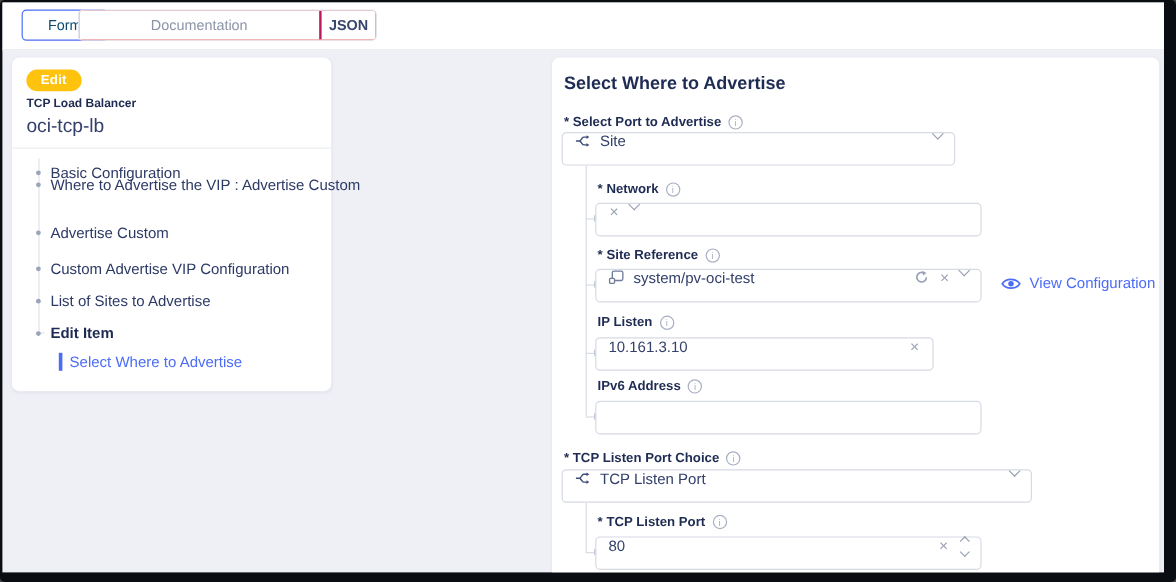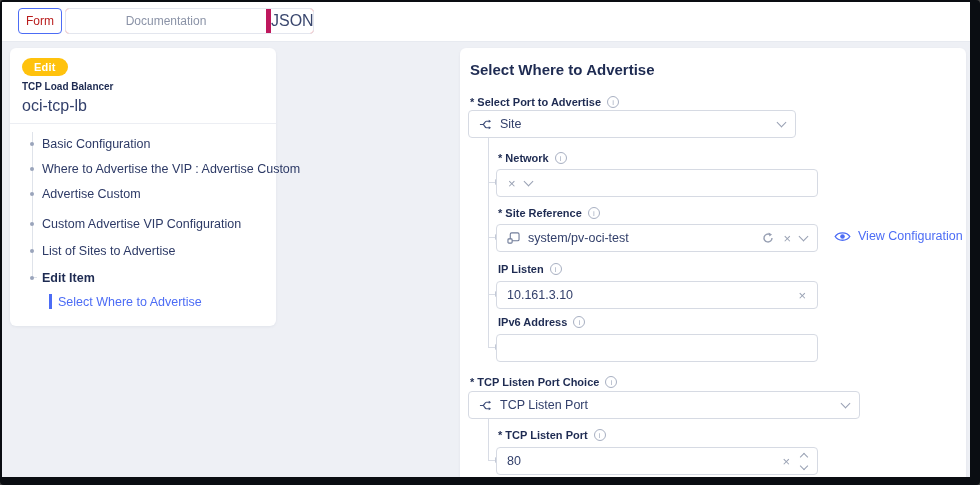--- a/index.html
+++ b/index.html
@@ -2,26 +2,26 @@
 <html><head>
 <meta charset="utf-8">
 <style>
   * { margin:0; padding:0; box-sizing:border-box; }
   body { font-family:"Liberation Sans", sans-serif; background:#444; }
   .frame { width:980px; height:485px; background:#0a0d12; border-radius:4px; position:relative; overflow:hidden; }
   .screen { position:absolute; left:2px; top:2px; width:968px; height:475px; background:#eef0f5; overflow:hidden; }
 
   
   .topbar { position:absolute; top:0; left:0; width:100%; height:40px; background:#fff; border-bottom:1px solid #e7eaf0; }
-  .tab-form { position:absolute; left:16px; top:6px; height:26px; padding:0 7px; background:#fff;
-    border:1px solid #4c6cf5; border-radius:4px; color:#b91c1c; font-size:12px; font-family:inherit; cursor:pointer; }
+  .tab-form { position:absolute; left:16px; top:6px; height:26px; padding:0 21px; background:#fff;
+    border:1px solid #4c6cf5; border-radius:4px; color:#0c4a6e; font-size:12px; font-family:inherit; cursor:pointer; }
   .tab-group { position:absolute; left:63px; top:6px; height:26px; display:flex; background:#ef4444;
     border:1px solid #e3e6ee; border-radius:4px; overflow:hidden; }
   .tab-doc { width:200px; border:none; background:#fff; color:#8b93a7; font-size:12px; font-family:inherit; cursor:pointer; }
-  .tab-json { width:47px; border:none; border-left:5px solid #be185d; background:#fff; color:#3a476e; font-size:16px; font-family:inherit; cursor:pointer; }
+  .tab-json { width:47px; border:none; border-left:2px solid #be185d; background:#fff; color:#3a476e; font-size:12px; font-family:inherit; cursor:pointer;font-weight:bold; }
 
   
   .left-card { position:absolute; left:8px; top:46px; width:266px; height:278px; background:#fff;
     border-radius:6px; box-shadow:0 1px 3px rgba(20,30,60,.06); }
   .badge { position:absolute; left:12px; top:10px; background:#ffc20d; color:#fff; font-size:11px; font-weight:bold;
     padding:3px 12px; border-radius:10px; letter-spacing:.2px; }
   .obj-type { position:absolute; left:12px; top:33px; font-size:10px; font-weight:bold; color:#1e2b52; }
   .obj-name { position:absolute; left:12px; top:49px; font-size:16px; color:#33406b; }
   .nav-divider { position:absolute; left:0; top:75px; width:100%; height:1px; background:#eceef3; }
   .nav-vline { position:absolute; left:22px; top:84px; width:1px; height:146px; background:#dfe3ea; }
@@ -35,21 +35,21 @@
   .nav-child .lbl { position:absolute; left:48px; top:2px; font-size:12.5px; color:#4c6cf5; white-space:nowrap; }
 
   
   .right-card { position:absolute; left:458px; top:46px; width:506px; height:429px; background:#fff;
     border-radius:6px 6px 0 0; box-shadow:0 1px 3px rgba(20,30,60,.06); }
   .panel-title { position:absolute; left:10px; top:13px; font-size:15px; font-weight:bold; color:#1e2b52; }
   .flabel { position:absolute; display:flex; align-items:center; gap:6px; font-size:11px; font-weight:bold; color:#1e2b52; white-space:nowrap; }
   .info { width:12px; height:12px; border:1px solid #a8b0c2; border-radius:50%; color:#a8b0c2;
     font-size:8px; font-weight:normal; display:flex; align-items:center; justify-content:center; cursor:pointer; }
   .box { position:absolute; height:28px; background:#fff; border:1px solid #d6dae3; border-radius:4px;
-    display:flex; align-items:center; padding:0 10px; gap:8px; cursor:pointer; }
+    display:flex; align-items:flex-start; padding:0 10px; gap:8px; cursor:pointer; }
   .box .val { font-size:12.5px; color:#33406b; flex:1; white-space:nowrap; overflow:hidden; }
   .box input { border:none; outline:none; flex:1; font-size:12.5px; color:#33406b; font-family:inherit; min-width:10px; background:transparent; }
   .clear { color:#9aa2b4; font-size:13px; line-height:1; cursor:pointer; padding:0 1px; }
   .chev { width:7px; height:7px; border-right:1.5px solid #98a0b3; border-bottom:1.5px solid #98a0b3;
     transform:rotate(45deg); margin-top:-3px; cursor:pointer; flex:none; }
   .stepper { display:flex; flex-direction:column; gap:3px; align-items:center; cursor:pointer; padding-left:2px; }
   .stepper .up { width:6px; height:6px; border-left:1.5px solid #98a0b3; border-top:1.5px solid #98a0b3; transform:rotate(45deg); }
   .stepper .dn { width:6px; height:6px; border-right:1.5px solid #98a0b3; border-bottom:1.5px solid #98a0b3; transform:rotate(45deg); }
   .vline { position:absolute; width:1px; background:#d8dce5; }
   .branch { position:absolute; width:7px; height:1px; background:#d8dce5; }
@@ -79,21 +79,21 @@
     <div class="obj-type">TCP Load Balancer</div>
     <div class="obj-name">oci-tcp-lb</div>
     <div class="nav-divider"></div>
     <div class="nav-vline"></div>
     <div class="nav-stub"></div>
 
     <div class="nav-item" style="top:88px">
       <span class="dot"></span>
       <span class="lbl">Basic Configuration</span>
         </div>
-    <div class="nav-item" style="top:113px">
+    <div class="nav-item" style="top:98px">
       <span class="dot"></span>
       <span class="lbl">Where to Advertise the VIP : Advertise Custom</span>
         </div>
     <div class="nav-item" style="top:138px">
       <span class="dot"></span>
       <span class="lbl">Advertise Custom</span>
         </div>
     <div class="nav-item" style="top:168px">
       <span class="dot"></span>
       <span class="lbl">Custom Advertise VIP Configuration</span>
@@ -168,21 +168,21 @@
         <circle cx="8.5" cy="6.5" r="2.3" fill="#4c6cf5"></circle>
       </svg>
       <span class="txt">View Configuration</span>
       <span class="chev-r"></span>
     </div>
 
     <div class="flabel" style="left:38px; top:215px">
       <span>IP Listen</span>
       <span class="info">i</span>
     </div>
-    <div class="box" style="left:36px; top:233px; width:322px; cursor:text">
+    <div class="box" style="left:36px; top:233px; width:282px; cursor:text">
       <input value="10.161.3.10" style="">
       <span class="clear">×</span>
     </div>
 
     <div class="flabel" style="left:38px; top:268px">
       <span>IPv6 Address</span>
       <span class="info">i</span>
     </div>
     <div class="box" style="left:36px; top:286px; width:322px; cursor:text">
       <input value="" style="">

